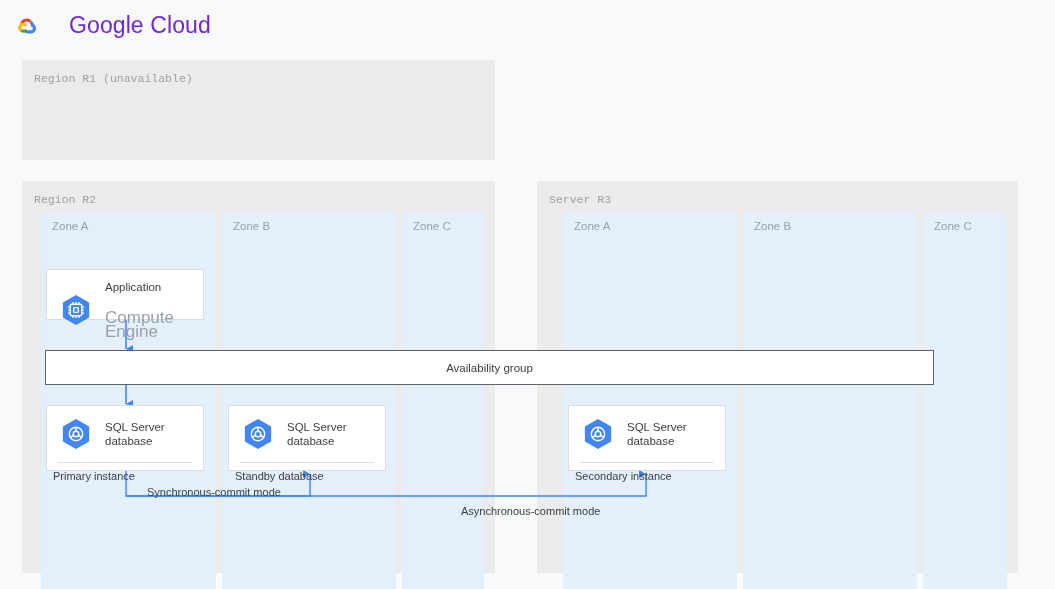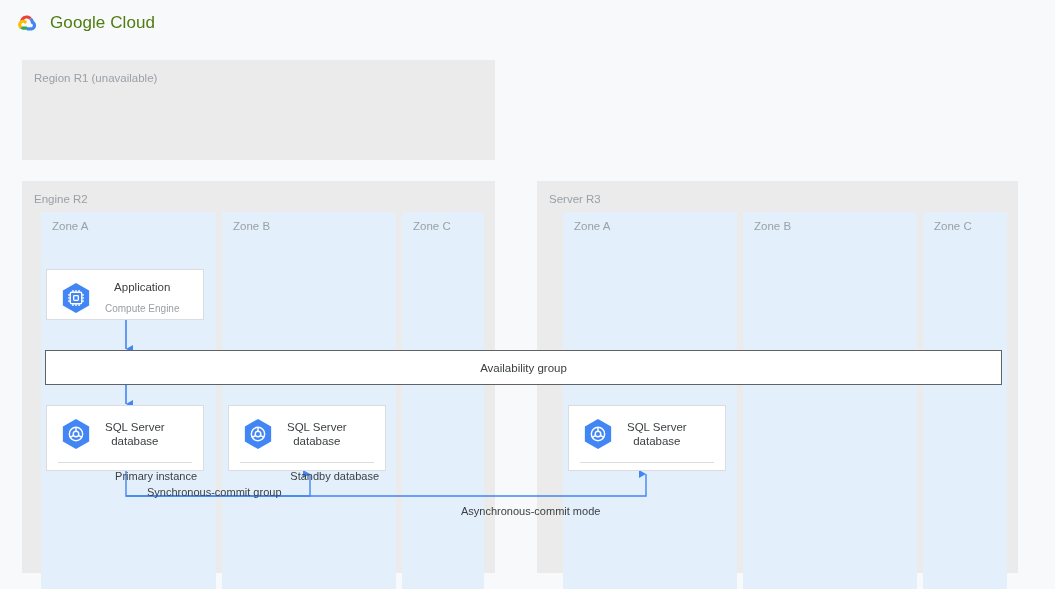--- a/index.html
+++ b/index.html
@@ -34,38 +34,40 @@
   .logo-wrap {
     position: absolute;
     left: 14px;
     top: 12px;
     display: flex;
     align-items: center;
     gap: 10px;
   }
   .logo-mark { width: 26px; height: 22px; display: block; }
   .logo-text {
-    font-size: 17px;
-    color: #4d7c0f;
+    font-size: 23px;
+    color: #6d28d9;
     letter-spacing: 0.1px;
     white-space: nowrap;
+    margin-left: 19px;
   }
 
   
   .region {
     position: absolute;
     background: #ebebeb;
   }
   .region-label {
     position: absolute;
     left: 12px;
     top: 12px;
     font-size: 11.5px;
     color: #9aa0a6;
     white-space: nowrap;
+    font-family: Liberation Mono, monospace;
   }
   #region-r1 { left: 22px; top: 60px; width: 473px; height: 100px; }
   #region-r2 { left: 22px; top: 181px; width: 473px; height: 392px; }
   #region-r3 { left: 537px; top: 181px; width: 481px; height: 392px; }
 
   
   .zone {
     position: absolute;
     background: #e3f0fb;
     top: 212px;
@@ -93,55 +95,55 @@
     border: 1px solid #dadce0;
     box-sizing: border-box;
   }
   .card-top {
     display: flex;
     align-items: center;
     gap: 11px;
     padding: 10px 10px 10px 11px;
   }
   .card-icon { width: 36px; height: 36px; flex: none; display: block; }
-  .card-titles { display: flex; flex-direction: column; gap: 8px; text-align: center; }
+  .card-titles { display: flex; flex-direction: column; gap: 17px; }
   .card-title {
     font-size: 11.5px;
     color: #3c4043;
     line-height: 14px;
     white-space: pre-line;
   }
   .card-sub {
-    font-size: 10px;
+    font-size: 17px;
     color: #9aa0a6;
     line-height: 14px;
   }
   .card-divider {
     height: 1px;
     background: #dadce0;
     margin: 0 11px;
   }
   .card-footer {
     font-size: 11px;
     color: #3c4043;
-    text-align: right;
+    text-align: left;
     padding: 7px 6px 8px 6px;
   }
 
   #card-application { left: 46px; top: 269px; width: 158px; height: 51px; }
   #card-primary   { left: 46px;  top: 405px; width: 158px; height: 66px; }
   #card-standby   { left: 228px; top: 405px; width: 158px; height: 66px; }
   #card-secondary { left: 568px; top: 405px; width: 158px; height: 66px; }
 
   
   #availability-group {
     position: absolute;
     left: 45px;
     top: 350px;
-    width: 957px;
+    width: 889px;
     height: 35px;
     background: #ffffff;
     border: 1px solid #5f6368;
     box-sizing: border-box;
     display: flex;
     align-items: center;
     justify-content: center;
   }
   #availability-group .ag-label {
     font-size: 11.5px;
@@ -181,21 +183,21 @@
       </svg>
       <div class="logo-text">Google Cloud</div>
     </div>
   </div>
 
   <div class="region" id="region-r1">
     <div class="region-label">Region R1 (unavailable)</div>
   </div>
 
   <div class="region" id="region-r2">
-    <div class="region-label">Engine R2</div>
+    <div class="region-label">Region R2</div>
   </div>
 
   <div class="region" id="region-r3">
     <div class="region-label">Server R3</div>
   </div>
 
   <div class="zone" id="zone-r2-a">
     <div class="zone-label">Zone A</div>
   </div>
   <div class="zone" id="zone-r2-b">
@@ -227,21 +229,21 @@
 
     <line x1="126" y1="320" x2="126" y2="349" stroke="#4285f4" stroke-width="1.6" marker-end="url(#arrow-down)"></line>
 
     <line x1="126" y1="385" x2="126" y2="404" stroke="#4285f4" stroke-width="1.6" marker-end="url(#arrow-down)"></line>
 
     <path d="M126 471 L126 496 L310 496 L310 474" fill="none" stroke="#4285f4" stroke-width="1.4" marker-end="url(#arrow-up)"></path>
 
     <path d="M126 496 L646 496 L646 474" fill="none" stroke="#4285f4" stroke-width="1.4" marker-end="url(#arrow-up)"></path>
   </svg>
 
-  <div class="conn-label" id="label-sync">Synchronous-commit group</div>
+  <div class="conn-label" id="label-sync">Synchronous-commit mode</div>
   <div class="conn-label" id="label-async">Asynchronous-commit mode</div>
 
   <div id="availability-group">
     <span class="ag-label">Availability group</span>
   </div>
 
   <div class="card" id="card-application">
     <div class="card-top">
       <svg class="card-icon" viewBox="0 0 40 40">
         <path d="M20 3.2 L34.6 11.6 L34.6 28.4 L20 36.8 L5.4 28.4 L5.4 11.6 Z" fill="#4285f4"></path>
@@ -316,15 +318,16 @@
         <path d="M20 12.6 L20 16.9" stroke="#ffffff" stroke-width="1.6"></path>
         <path d="M26.4 23.7 L22.7 21.6" stroke="#ffffff" stroke-width="1.6"></path>
         <path d="M13.6 23.7 L17.3 21.6" stroke="#ffffff" stroke-width="1.6"></path>
       </svg>
       <div class="card-titles">
         <div class="card-title">SQL Server
 database</div>
       </div>
     </div>
     <div class="card-divider"></div>
+    <div class="card-footer">Secondary instance</div>
   </div>
 
 </div>
 
 </body></html>

